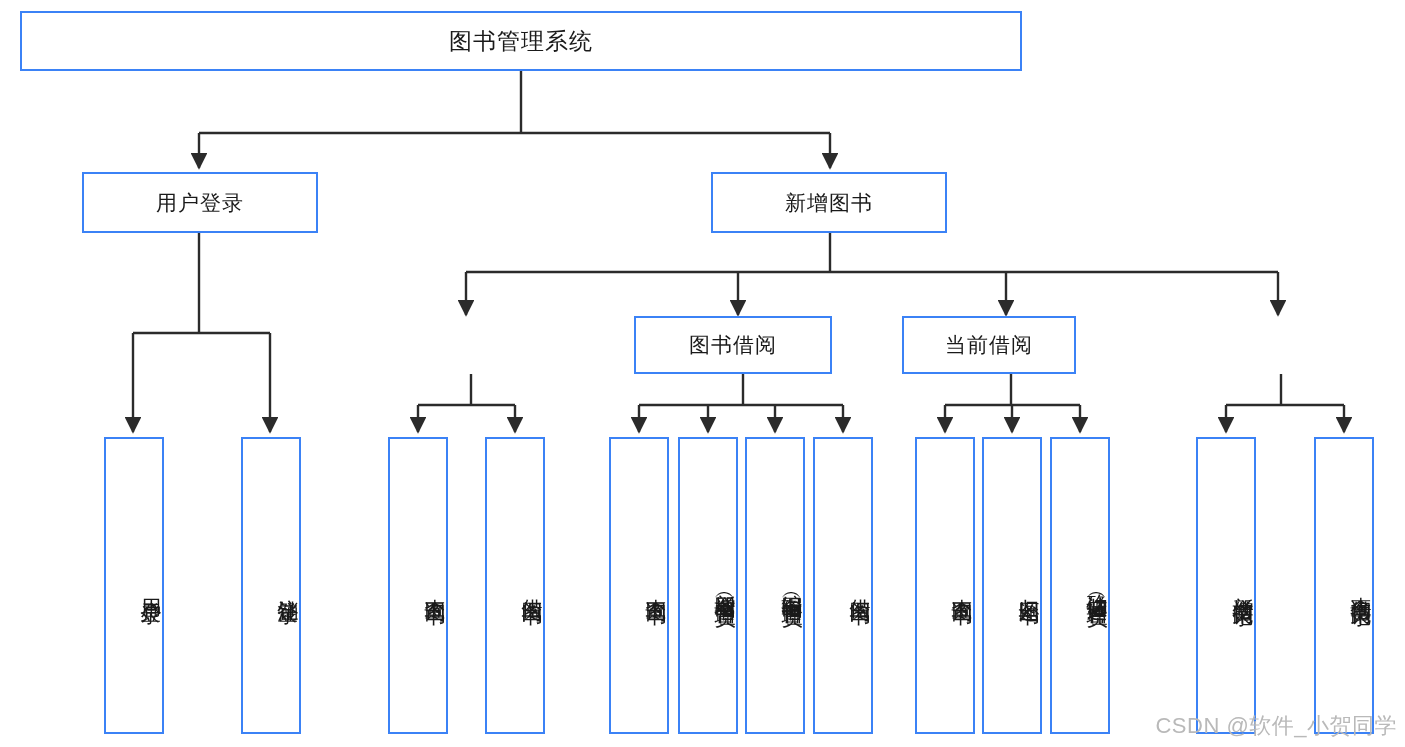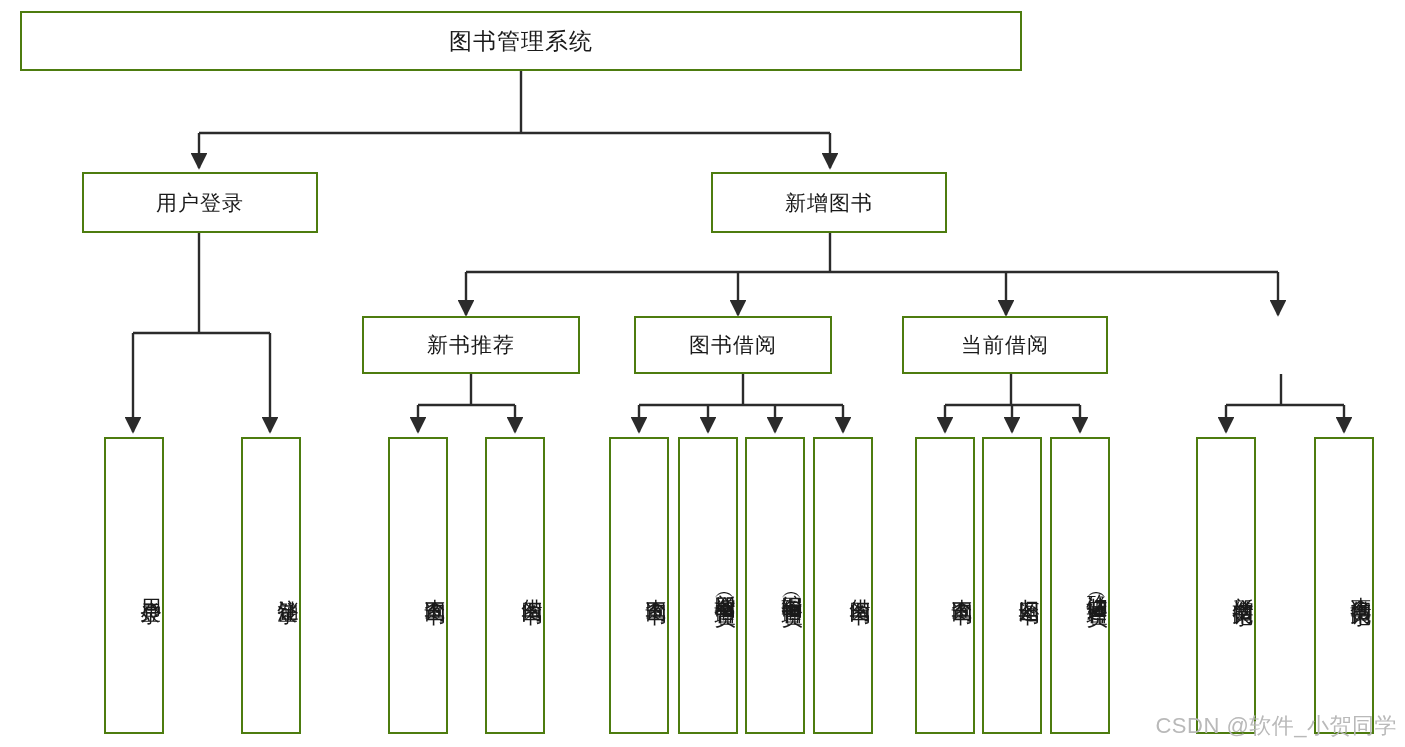--- a/index.html
+++ b/index.html
@@ -21,21 +21,21 @@
     position: absolute;
     left: 0;
     top: 0;
     width: 1405px;
     height: 747px;
     pointer-events: none;
   }
   .node {
     position: absolute;
     box-sizing: border-box;
-    border: 2px solid #4d7c0f;
+    border: 2px solid #3b82f6;
     background: #ffffff;
     display: flex;
     align-items: center;
     justify-content: center;
     color: #1a1a1a;
   }
   .node.horiz {
     font-size: 21px;
     letter-spacing: 1px;
   }
@@ -127,27 +127,24 @@
     <span class="label">图书管理系统</span>
   </div>
 
   <div class="node horiz" style="left:82px; top:172px; width:236px; height:61px;">
     <span class="label">用户登录</span>
   </div>
   <div class="node horiz" style="left:711px; top:172px; width:236px; height:61px;">
     <span class="label">新增图书</span>
   </div>
 
-  <div class="node horiz" style="left:362px; top:316px; width:218px; height:58px;">
-    <span class="label">新书推荐</span>
-  </div>
   <div class="node horiz" style="left:634px; top:316px; width:198px; height:58px;">
     <span class="label">图书借阅</span>
   </div>
-  <div class="node horiz" style="left:902px; top:316px; width:206px; height:58px;">
+  <div class="node horiz" style="left:902px; top:316px; width:174px; height:58px;">
     <span class="label">当前借阅</span>
   </div>
 
   <div class="node vert" style="left:104px; top:437px; width:60px; height:297px;">
     <span class="label">用户登录</span>
   </div>
   <div class="node vert" style="left:241px; top:437px; width:60px; height:297px;">
     <span class="label">注销登录</span>
   </div>
 

